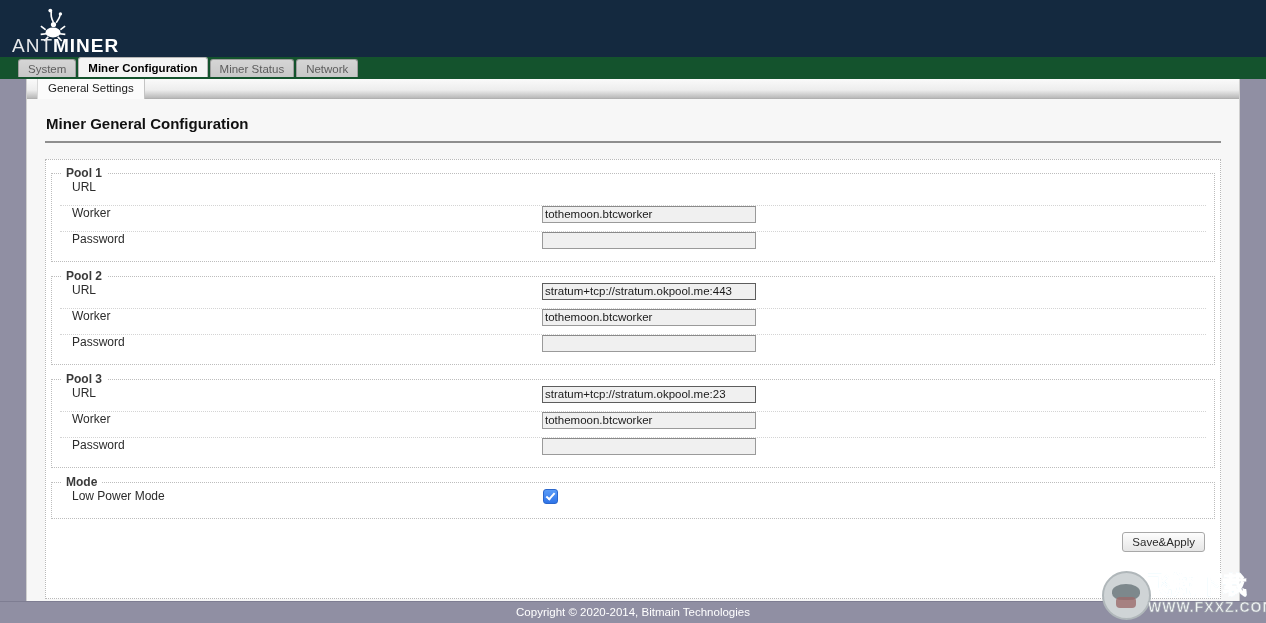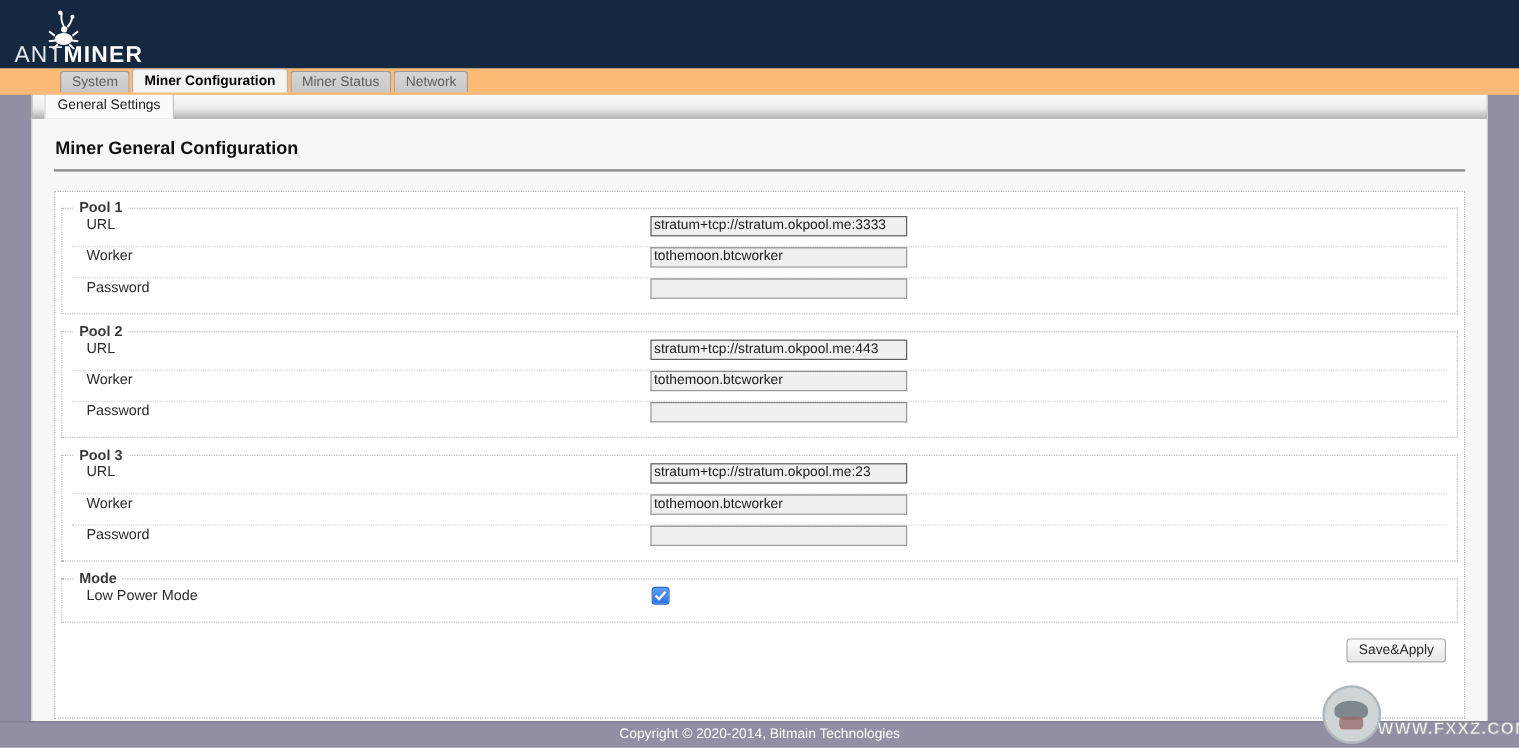--- a/index.html
+++ b/index.html
@@ -28,23 +28,23 @@
     left: 8px;
     top: 6px;
     width: 110px;
     height: 48px;
   }
   .logo svg { display: block; }
 
   
   .tabbar {
     height: 22px;
-    background: #fdba74;
-    position: relative;
-    padding-left: 50px;
+    background: #14532d;
+    position: relative;
+    padding-left: 18px;
     box-sizing: border-box;
   }
   .tab {
     display: inline-block;
     height: 18px;
     line-height: 18px;
     padding: 0 9px;
     margin-right: 2px;
     font-size: 11.5px;
     color: #5d5d5d;
@@ -326,23 +326,20 @@
 
   <div class="page-title">Miner General Configuration</div>
   <div class="title-rule"></div>
 
   <div class="formwrap">
 
     <fieldset class="pool">
       <legend>Pool 1</legend>
       <div class="row">
         <span class="label">URL</span>
-        <span class="control">
-          <input class="text url" type="text" value="stratum+tcp://stratum.okpool.me:3333" style="">
-        </span>
       </div>
       <div class="row">
         <span class="label">Worker</span>
         <span class="control">
           <input class="text worker" type="text" value="tothemoon.btcworker" style="">
         </span>
       </div>
       <div class="row">
         <span class="label">Password</span>
         <span class="control">
@@ -412,14 +409,15 @@
   </div>
 </div>
 
 <div class="footer">Copyright © 2020-2014, Bitmain Technologies</div>
 
 <div class="watermark">
   <div class="wm-badge">
     <div class="g1"></div>
     <div class="g2"></div>
   </div>
+  <div class="wm-cn">飞翔下载</div>
   <div class="wm-url">WWW.FXXZ.COM</div>
 </div>
 
 </body></html>

